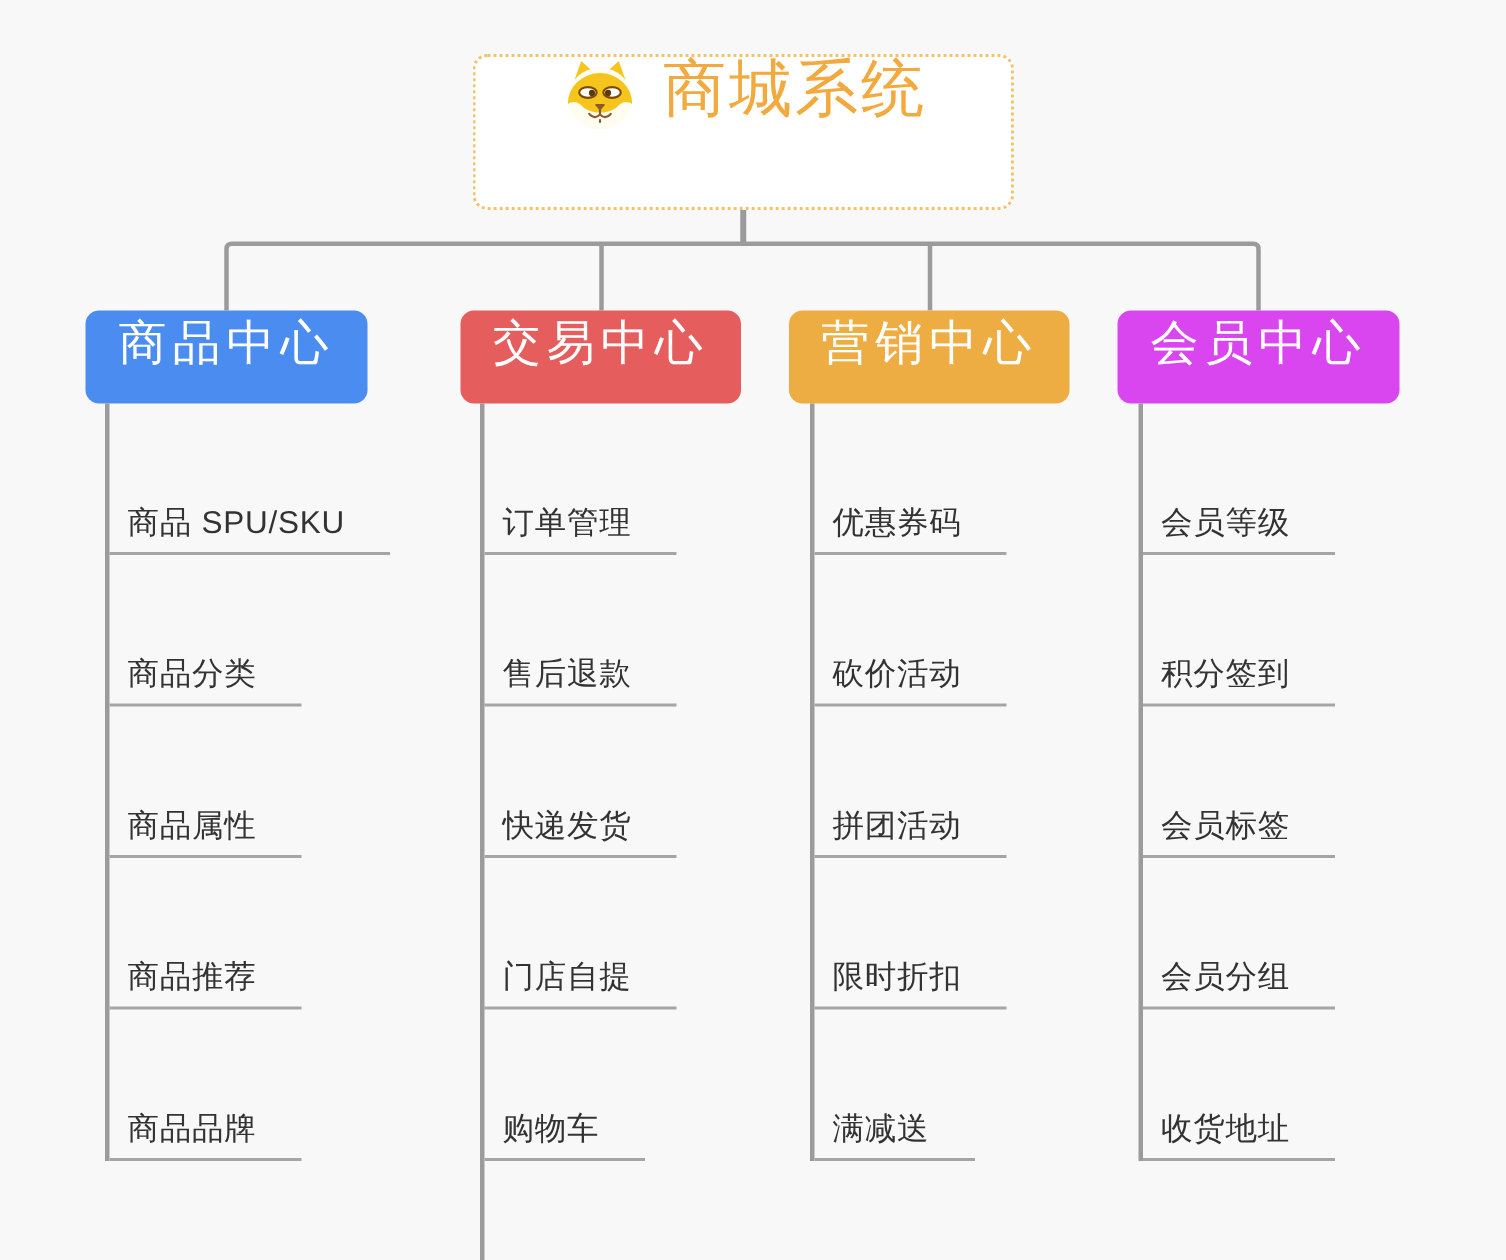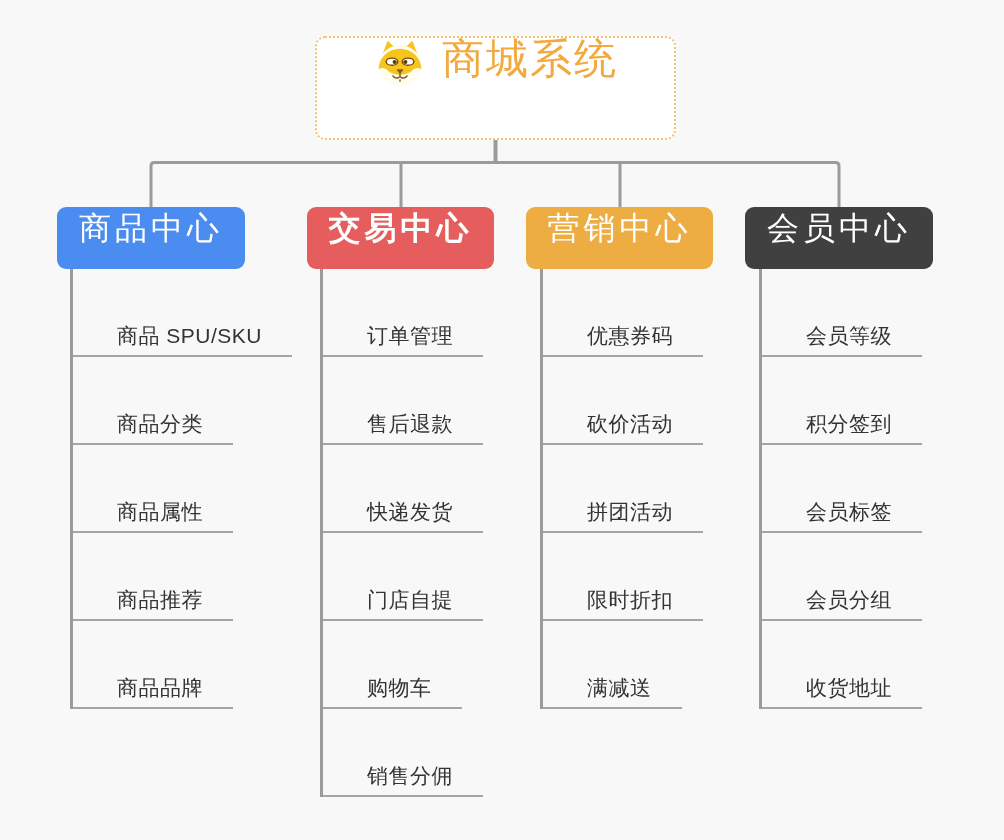--- a/index.html
+++ b/index.html
@@ -47,24 +47,24 @@
     display: flex; flex-direction: column;
     width: max-content;
   }
   .c0 { left: 70px; }
   .c1 { left: 320px; }
   .c2 { left: 540px; }
   .c3 { left: 759px; }
 
   .leaf {
     box-sizing: border-box;
-    height: 88px;
+    height: 101px;
     width: max-content;
     display: flex; align-items: flex-end;
-    padding: 0 30px 7px 44px;
+    padding: 0 30px 7px 12px;
     border-bottom: 2px solid #A5A5A5;
     font-size: 21px; color: #333333; letter-spacing: 0.5px;
     line-height: 1.15; white-space: nowrap;
   }
 </style>
 </head>
 <body>
 
 <svg id="connectors" viewBox="0 0 1004 840" xmlns="http://www.w3.org/2000/svg">
   <path d="M495.5,140 V163" stroke="#9B9B9B" stroke-width="4" fill="none"></path>
@@ -87,27 +87,27 @@
       <path d="M27.2,35 h5.6 q1.2,0 0.6,1.1 l-2.4,3 q-1,1.1 -2,0 l-2.4,-3 q-0.6,-1.1 0.6,-1.1 Z" fill="#8A5A2B"></path>
       <path d="M30,39 v3.5 M22,42.5 q4,4.5 8,0.5 q4,4 8,-0.5 M30,47 v1.5" stroke="#8A5A2B" stroke-width="1.6" fill="none" stroke-linecap="round"></path>
     </svg>
   </span>
   <span class="root-title">商城系统</span>
 </div>
 
 <div class="branch-box b0" style="background-color: rgb(74, 140, 240);">
   <span>商品中心</span>
 </div>
-<div class="branch-box b1" style="background-color: rgb(230, 93, 93); font-weight: bold;">
+<div class="branch-box b1" style="background-color: rgb(230, 93, 93);">
   <span>交易中心</span>
 </div>
 <div class="branch-box b2" style="background-color: rgb(237, 173, 66);">
   <span>营销中心</span>
 </div>
-<div class="branch-box b3" style="background-color: #404040;">
+<div class="branch-box b3" style="background-color: #d946ef;">
   <span>会员中心</span>
 </div>
 
 <div class="leaf-col c0">
   <div class="leaf">
       <span>商品 SPU/SKU</span>
     </div>
   <div class="leaf">
       <span>商品分类</span>
     </div>

